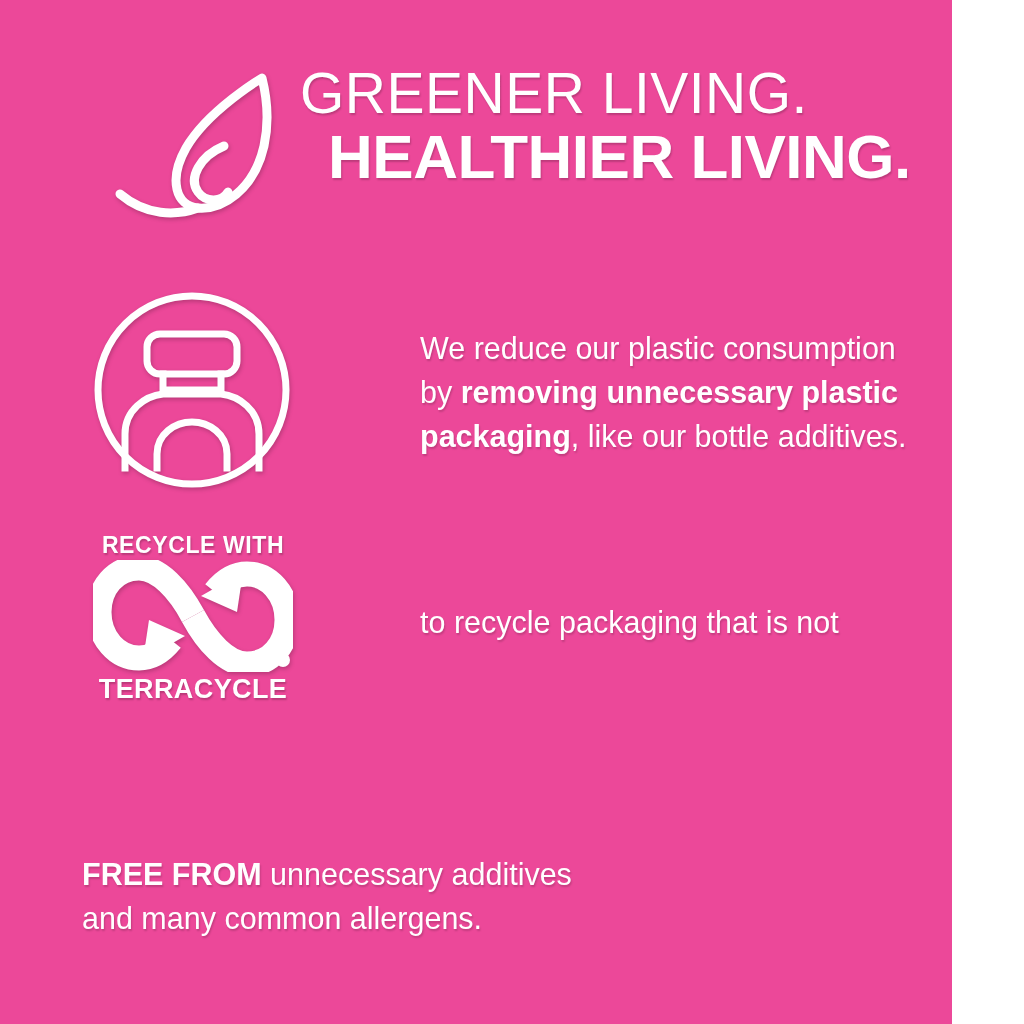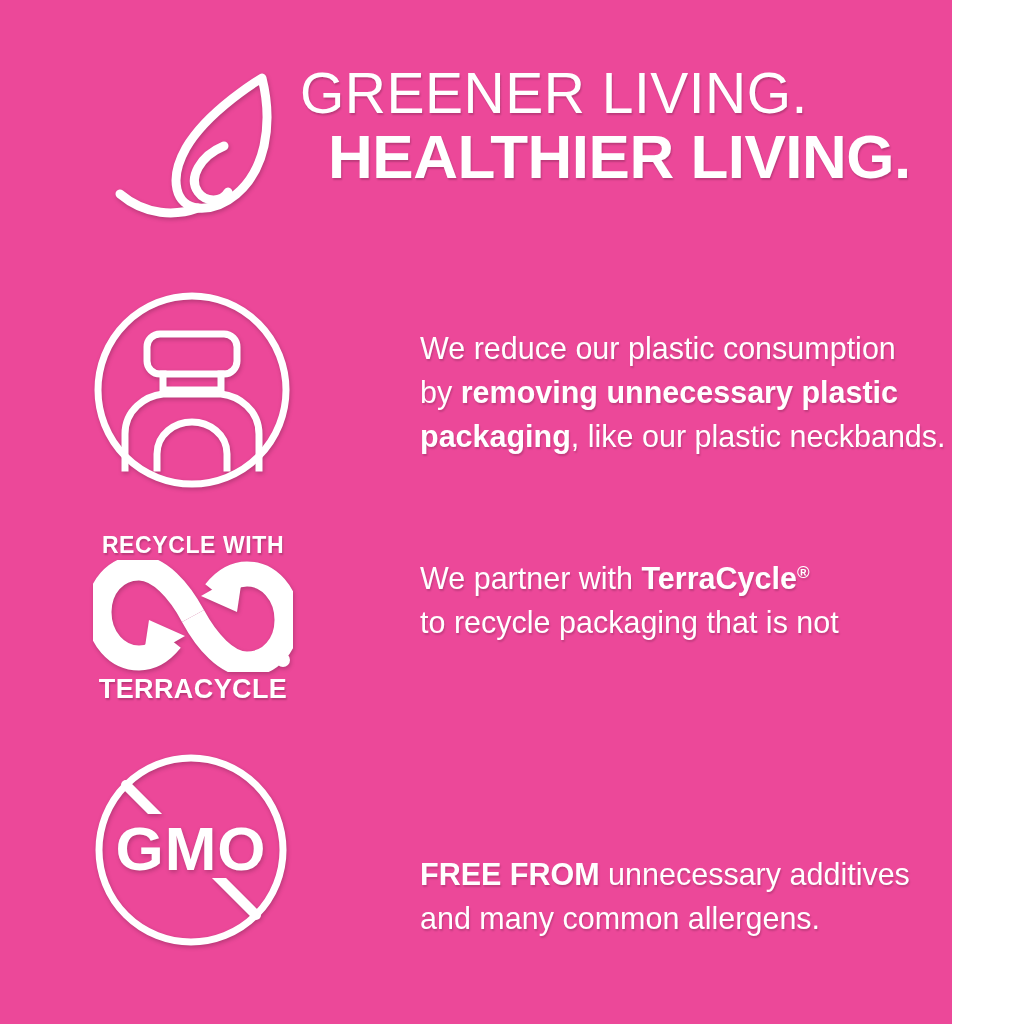--- a/index.html
+++ b/index.html
@@ -184,21 +184,21 @@
 
         <path d="M70 88 L70 104 M128 88 L128 104 M70 104 L128 104" fill="none" stroke="#ffffff" stroke-width="7" stroke-linecap="square"></path>
 
         <path d="M32 182 L32 148 C 32 124, 52 110, 70 108 L 128 108 C 146 110, 166 124, 166 148 L 166 182" fill="none" stroke="#ffffff" stroke-width="7" stroke-linejoin="round" stroke-linecap="square"></path>
 
         <path d="M64 182 L64 168 C 64 148, 82 136, 99 136 C 116 136, 134 148, 134 168 L 134 182" fill="none" stroke="#ffffff" stroke-width="7" stroke-linejoin="round" stroke-linecap="square"></path>
       </svg>
     </div>
 
     <div class="text-cell">
-      <div class="body-text r1-text"><span><span>We reduce our plastic consumption</span></span><br><span><span>by </span><b>removing unnecessary plastic</b></span><br><span><b>packaging</b><span>, like our plastic neckbands.</span></span></div>
+      <div class="body-text r1-text"><span><span>We reduce our plastic consumption</span></span><br><span><span>by </span><b>removing unnecessary plastic</b></span><br><span><b>packaging</b><span>, like our bottle additives.</span></span></div>
     </div>
 
   </div>
 
   <div class="row row-2">
 
     <div class="icon-cell">
       <div class="tc-logo">
         <div class="tc-top">RECYCLE WITH</div>
         <div class="tc-mark">
@@ -221,41 +221,27 @@
             <polygon points="144,52 108,36 150,12" fill="#ffffff"></polygon>
 
             <circle cx="190" cy="100" r="7" fill="#ffffff"></circle>
           </svg>
         </div>
         <div class="tc-bottom">TERRACYCLE</div>
       </div>
     </div>
 
     <div class="text-cell">
-      <div class="body-text r2-text"><span><span>We partner with </span><b>TerraCycle<sup>®</sup></b></span><br><span><span>to recycle packaging that is not</span></span><br></div>
+      <div class="body-text r2-text"><br><span><span>to recycle packaging that is not</span></span><br></div>
     </div>
 
   </div>
 
   <div class="row row-3">
 
-    <div class="icon-cell">
-      <svg viewBox="0 0 200 200" width="200" height="200" class="svg-shadow" aria-hidden="true">
-        <defs>
-          <mask id="gmo-slash-mask">
-            <rect x="0" y="0" width="200" height="200" fill="#ffffff"></rect>
-
-            <rect x="8" y="62" width="184" height="64" fill="#000000"></rect>
-          </mask>
-        </defs>
-        <circle cx="98" cy="98" r="92" fill="none" stroke="#ffffff" stroke-width="7"></circle>
-        <line x1="33" y1="33" x2="163" y2="163" stroke="#ffffff" stroke-width="10" stroke-linecap="round" mask="url(#gmo-slash-mask)"></line>
-        <text x="98" y="118" text-anchor="middle" font-family="Liberation Sans, sans-serif" font-size="62" font-weight="700" fill="#ffffff" letter-spacing="1">GMO</text>
-      </svg>
-    </div>
 
     <div class="text-cell">
       <div class="body-text r3-text"><br><br><span><b>FREE FROM</b><span> unnecessary additives</span></span><br><span><span>and many common allergens.</span></span></div>
     </div>
 
   </div>
 
 </div>
 
 </body></html>

